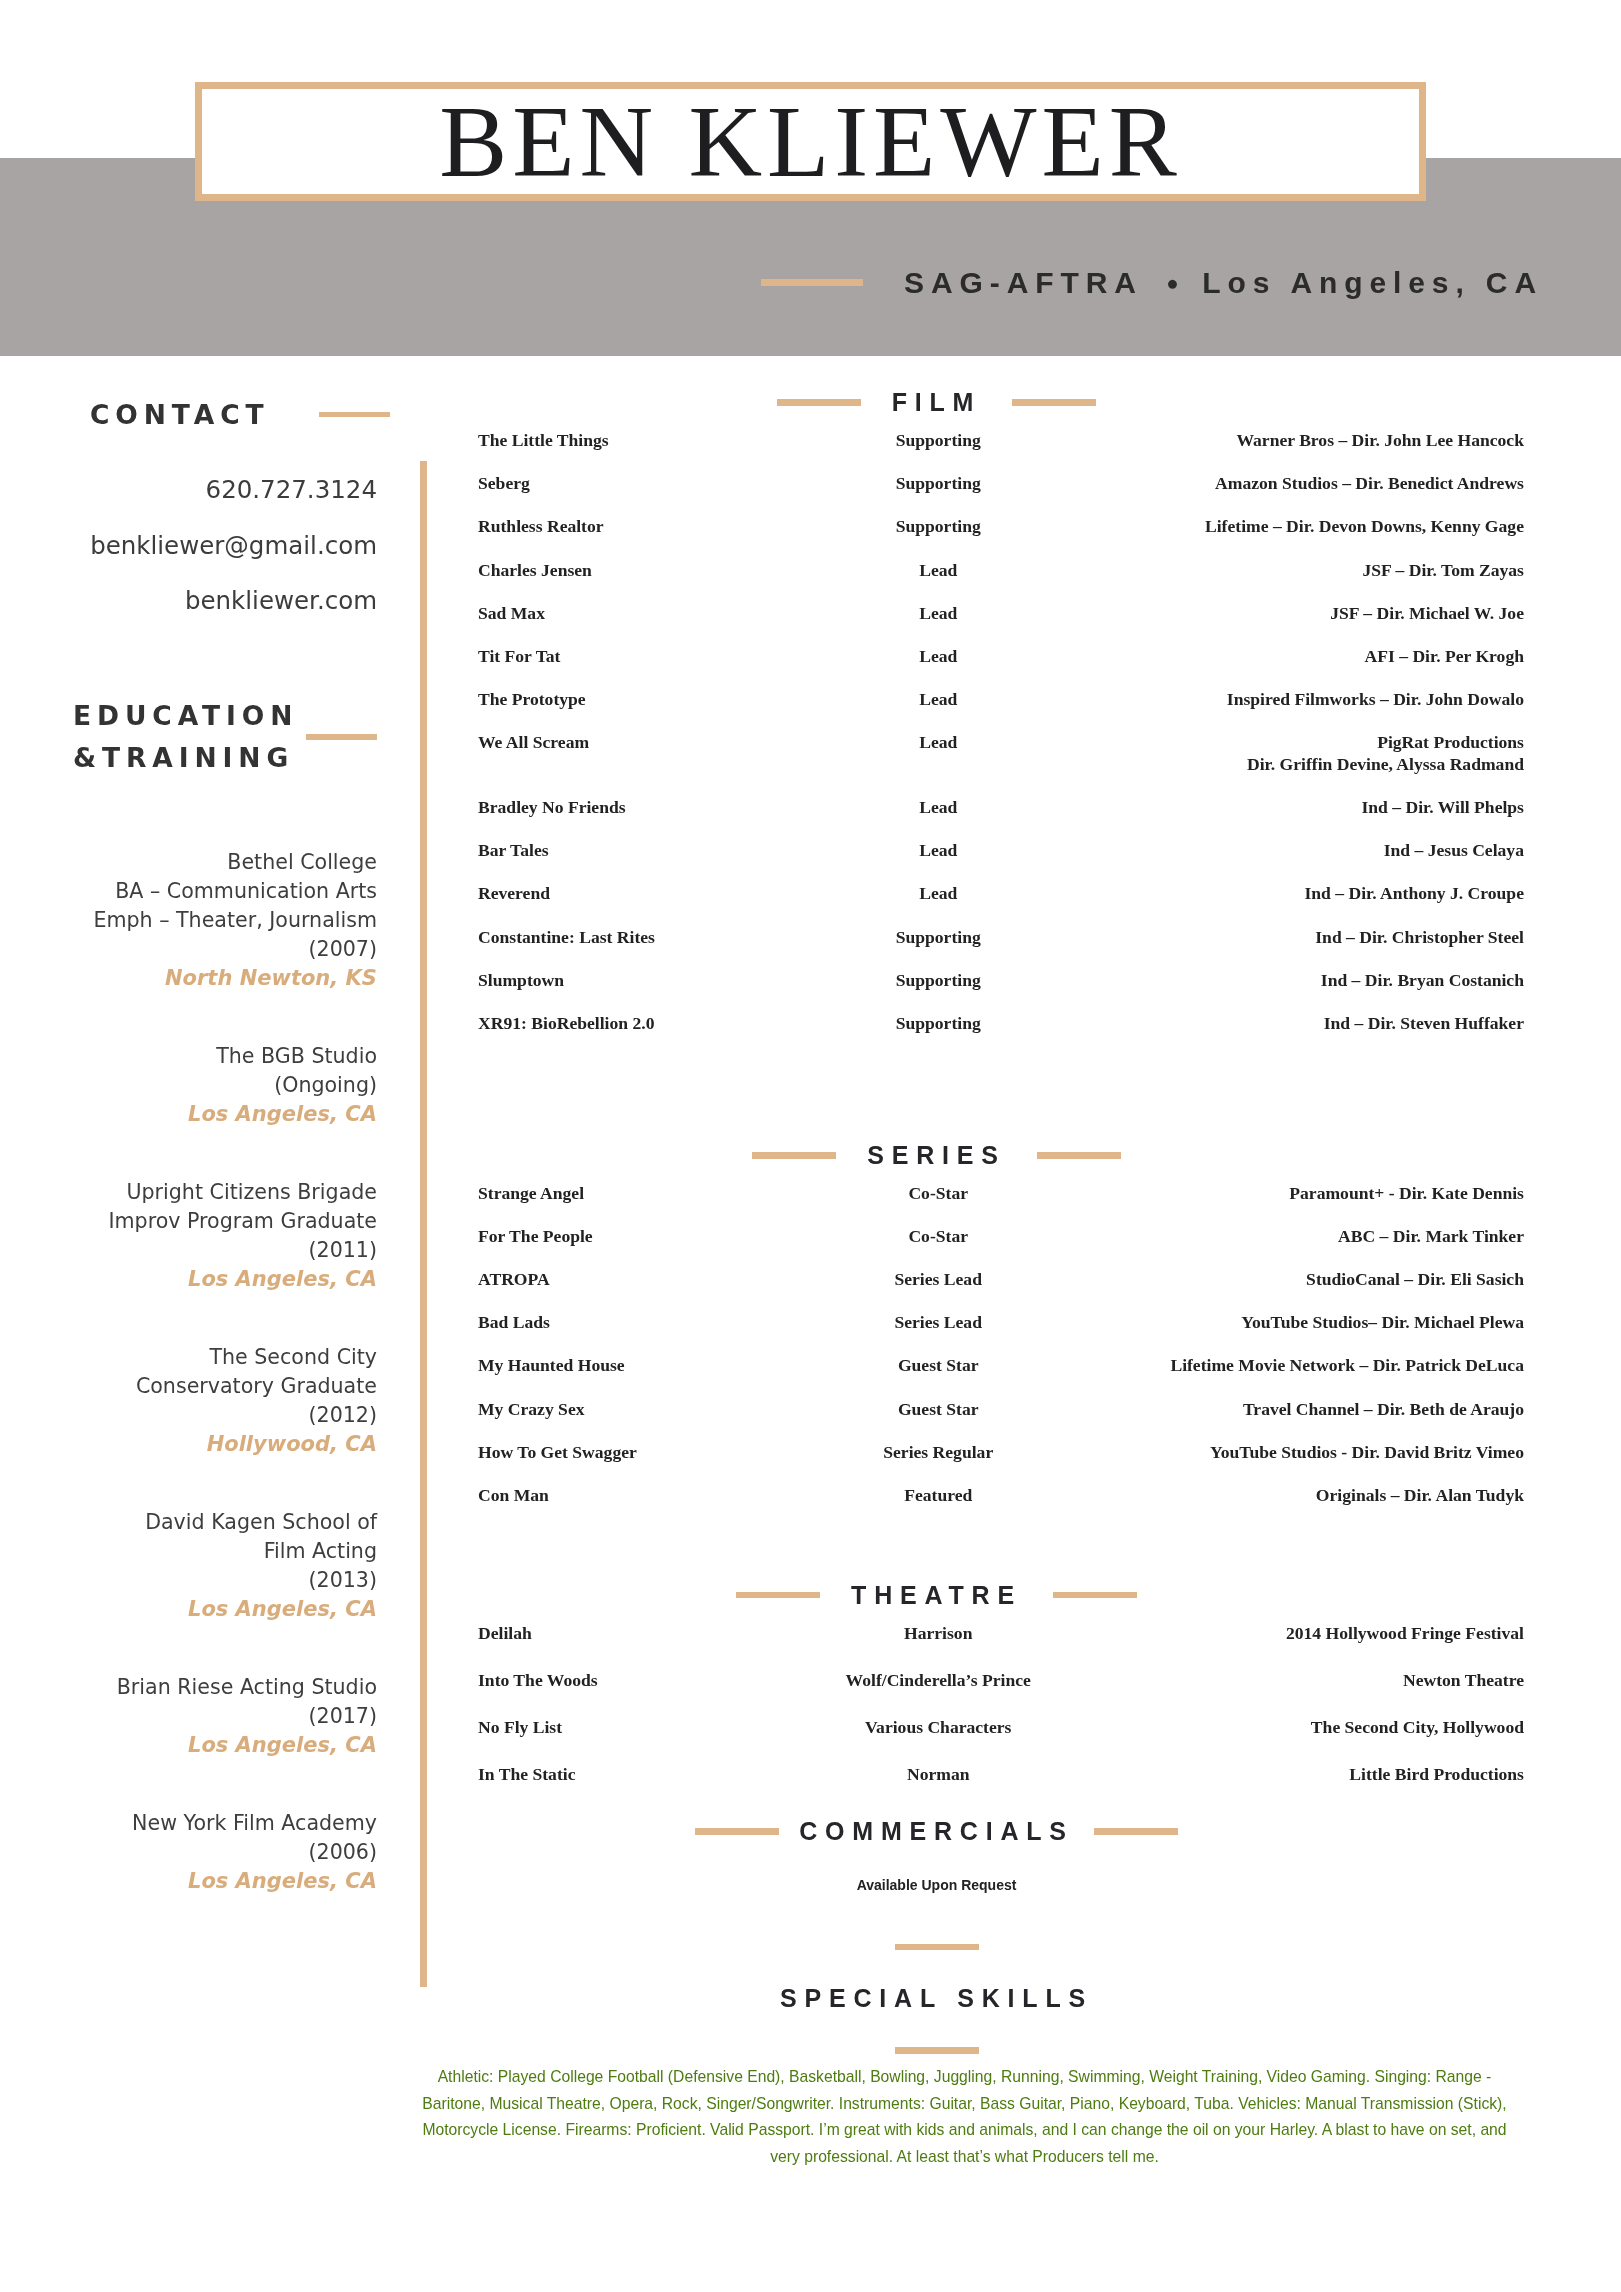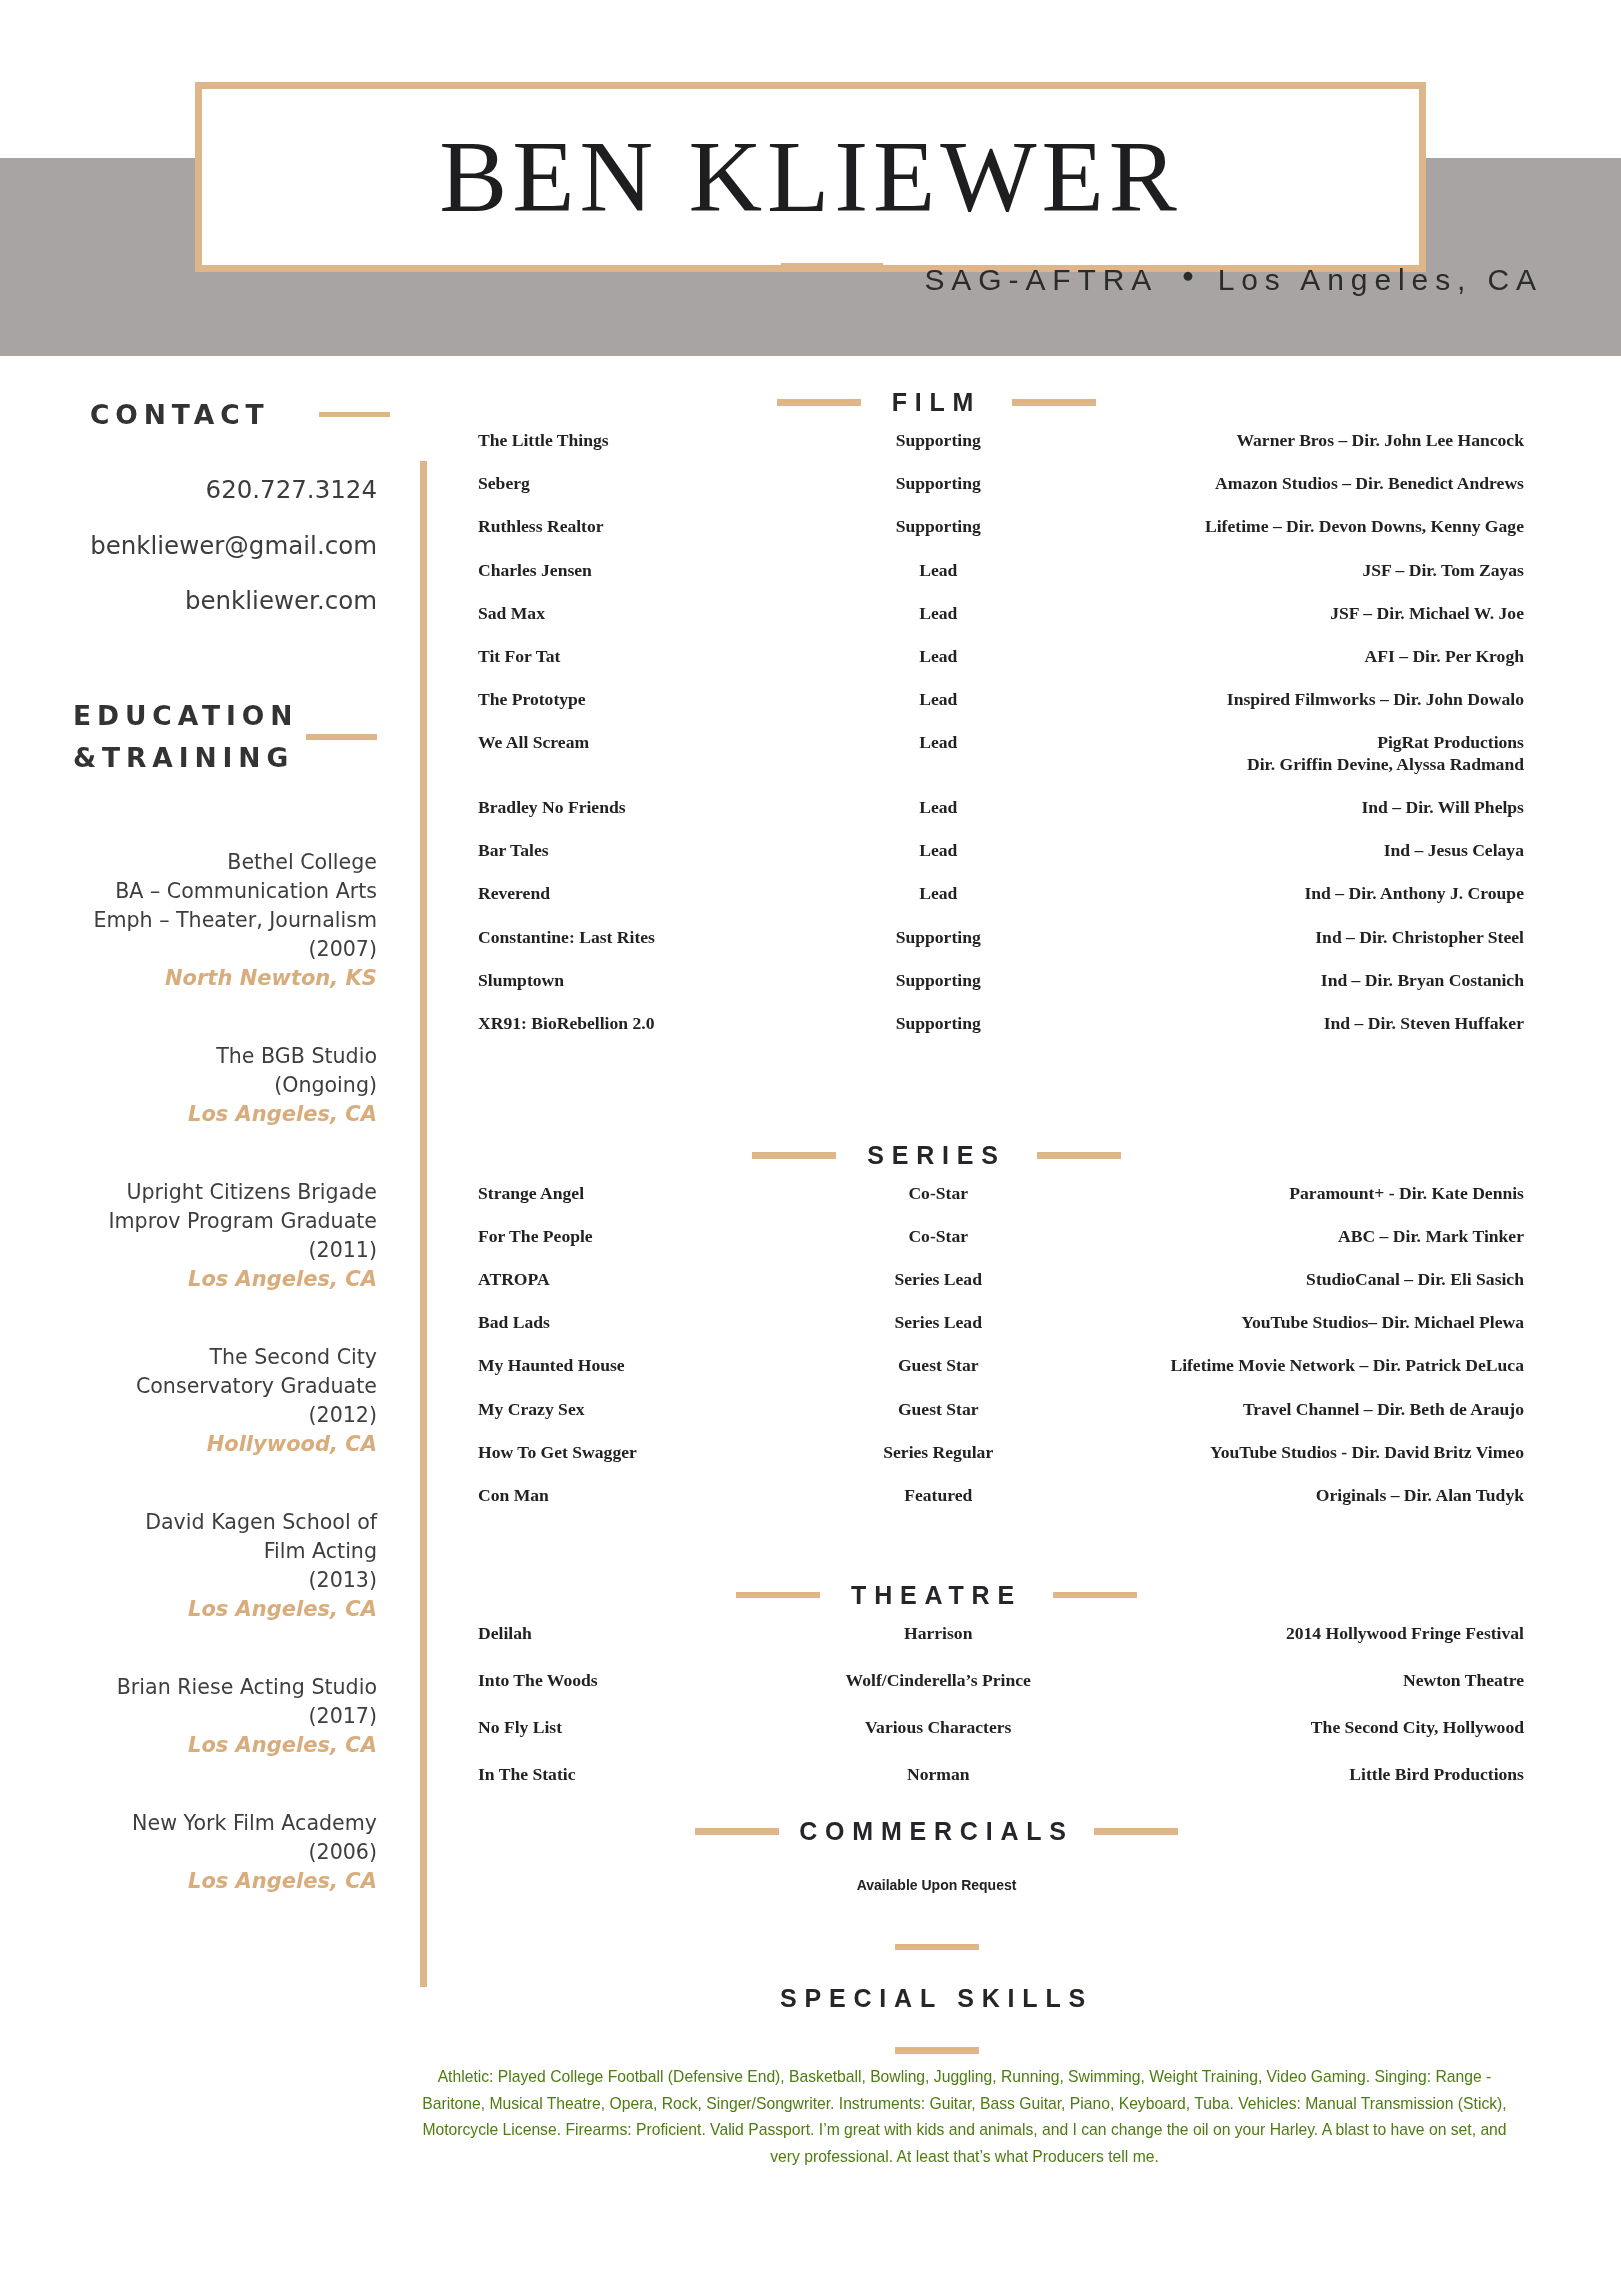--- a/index.html
+++ b/index.html
@@ -12,32 +12,32 @@
   }
   *{margin:0;padding:0;box-sizing:border-box;}
   body{background:#ffffff;}
   .page{
     position:relative;width:1621px;height:2293px;background:#ffffff;
     font-family:"Liberation Sans",sans-serif;overflow:hidden;
   }
   
   .band{position:absolute;left:0;top:158px;width:1621px;height:198px;background:var(--band);}
   .name-box{
-    position:absolute;left:195px;top:82px;width:1231px;height:190px;
+    position:absolute;left:195px;top:82px;width:1231px;height:119px;
     background:#ffffff;border:7.8px solid var(--accent);
     display:flex;align-items:center;justify-content:center;
   }
   .name{
     font-family:"Liberation Serif",serif;font-size:102px;line-height:102px;
     color:var(--ink);letter-spacing:4.9px;white-space:nowrap;
   }
   .sag-line{
     position:absolute;top:263px;right:78px;height:39px;
-    display:flex;align-items:flex-start;gap:23.5px;
-    font-size:30px;letter-spacing:6.9px;color:#2B2B2B;white-space:nowrap;
+    display:flex;align-items:center;gap:23.5px;
+    font-size:30px;letter-spacing:6.9px;color:#2B2B2B;white-space:nowrap;font-weight:bold;
   }
   .sag-line .bullet{font-size:20.6px;letter-spacing:0;}
   .dash{display:inline-block;height:5.9px;background:var(--accent);}
   .sag-dash{width:102px;height:6.9px;margin-right:17.6px;}
   
   .sidebar{position:absolute;left:0;top:0;width:424px;font-family:"DejaVu Sans",sans-serif;}
   .contact-head{display:flex;align-items:center;margin:397px 0 0 90px;}
   .side-h2{font-size:26.5px;font-weight:bold;letter-spacing:5.9px;color:#333333;line-height:35px;}
   .contact-head .dash{width:71px;margin-left:49px;}
   .contact-items{margin-top:43px;padding-right:47px;text-align:right;}

